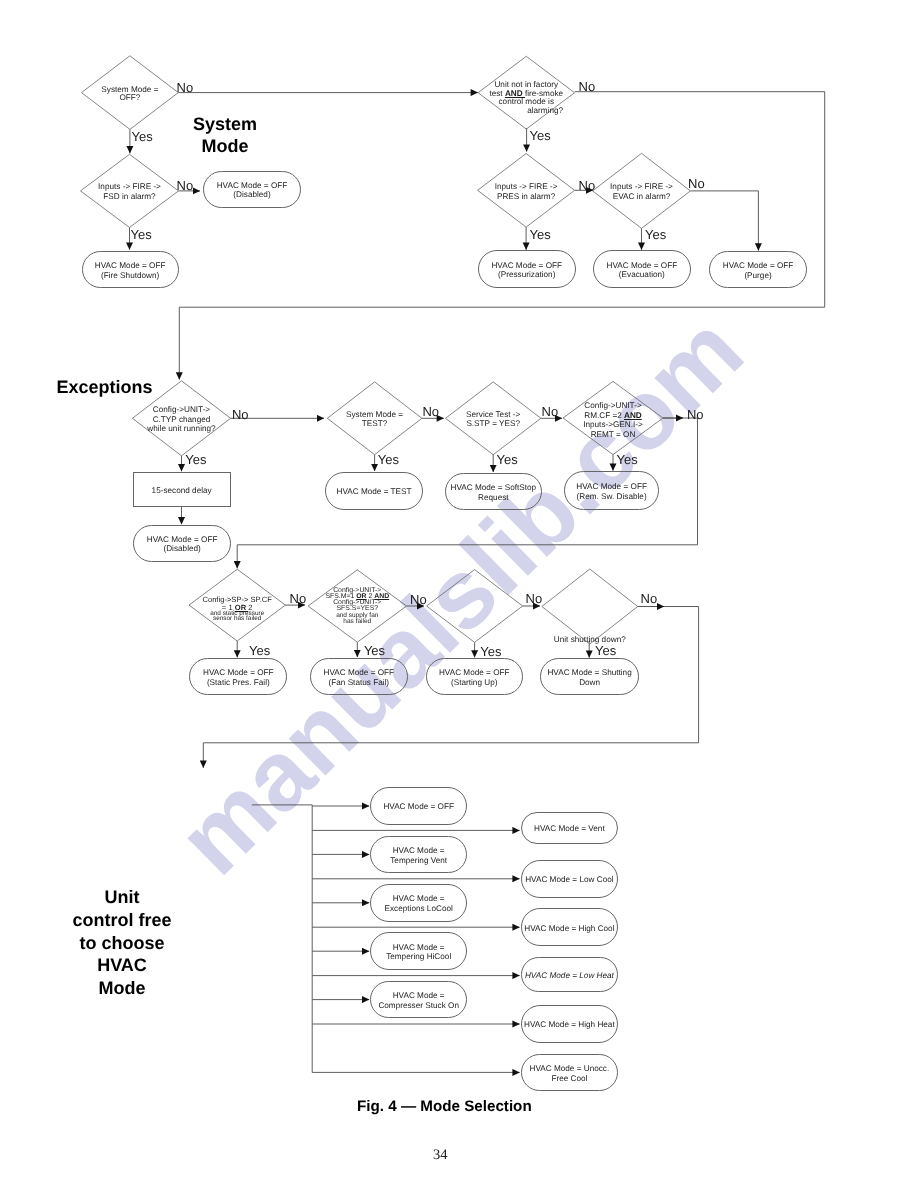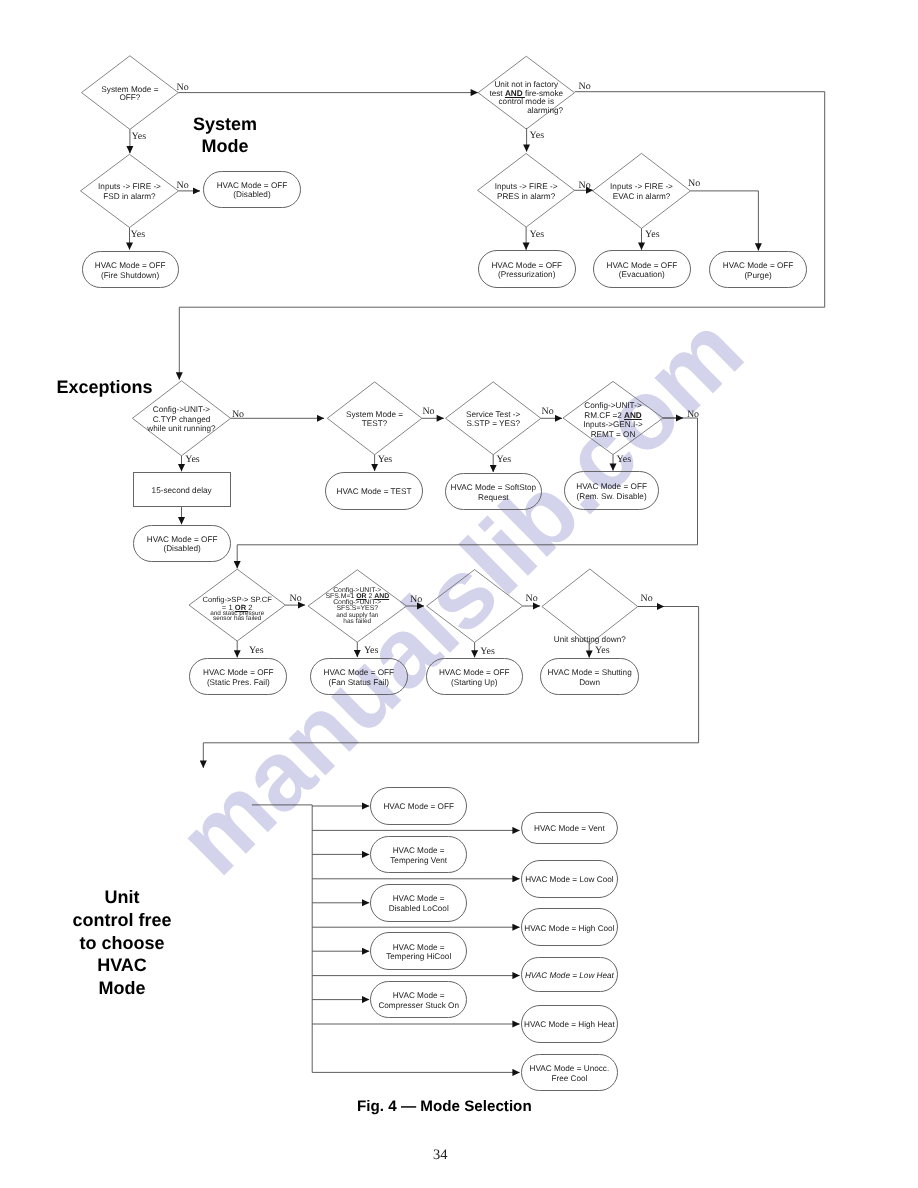--- a/index.html
+++ b/index.html
@@ -10,21 +10,21 @@
   svg.conn{position:absolute;left:0;top:0;width:918px;height:1188px;pointer-events:none;}
   #shapes{position:absolute;left:0;top:0;width:918px;height:1188px;}
   .shape{position:absolute;box-sizing:border-box;display:flex;align-items:center;justify-content:center;text-align:center;}
   .shape .txt{font-size:8.2px;line-height:9.65px;color:#1c1c1c;}
   .rrect{border:0.8px solid #666;border-radius:999px;background:transparent;}
   .rrect > .txt, .rect > .txt{position:relative;top:1.2px;}
   .rect{border:0.8px solid #666;background:transparent;}
   .dtext{background:transparent;}
   .emph{font-weight:bold;text-decoration:underline;}
   .hdr{position:absolute;font-weight:bold;font-size:18px;line-height:22.8px;color:#000;text-align:center;white-space:nowrap;}
-  .edgelbl{position:absolute;font-size:10px;line-height:9px;color:#1c1c1c;white-space:nowrap;font-family:Liberation Serif, serif;}
+  .edgelbl{position:absolute;font-size:13px;line-height:9px;color:#1c1c1c;white-space:nowrap;}
   .caption{position:absolute;font-weight:bold;font-size:15.2px;color:#000;white-space:nowrap;left:357px;top:1098px;}
   .pageno{position:absolute;font-family:"Liberation Serif",serif;font-size:14.5px;color:#222;left:433px;top:1147px;}
   .watermark{position:absolute;left:0;top:0;width:918px;height:1188px;overflow:hidden;}
   .watermark span{position:absolute;left:156px;top:816px;transform-origin:0 0;transform:rotate(-44.6deg);
      font-size:98.4px;font-weight:bold;color:#d3d3ec;letter-spacing:0px;white-space:nowrap;}
   #hdr-system{left:145px;top:112.5px;width:160px;}
   #hdr-fire{left:370.5px;top:104px;width:160px;}
   #hdr-exceptions{left:56.5px;top:375.5px;text-align:left;}
   #hdr-unitfree{left:42px;top:886px;width:160px;}
   </style>
@@ -276,21 +276,21 @@
       </div>
       <div class="shape rrect" style="left: 370.2px; top: 835.6px; width: 97px; height: 37.6px;">
         <div class="txt">
           <div>HVAC Mode =</div>
           <div>Tempering Vent</div>
         </div>
       </div>
       <div class="shape rrect" style="left: 370.2px; top: 884px; width: 97px; height: 37.6px;">
         <div class="txt">
           <div>HVAC Mode =</div>
-          <div>Disabled LoCool</div>
+          <div>Exceptions LoCool</div>
         </div>
       </div>
       <div class="shape rrect" style="left: 370.2px; top: 932.4px; width: 97px; height: 37.6px;">
         <div class="txt">
           <div>HVAC Mode =</div>
           <div>Tempering HiCool</div>
         </div>
       </div>
       <div class="shape rrect" style="left: 370.2px; top: 980.8px; width: 97px; height: 37.6px;">
         <div class="txt">

